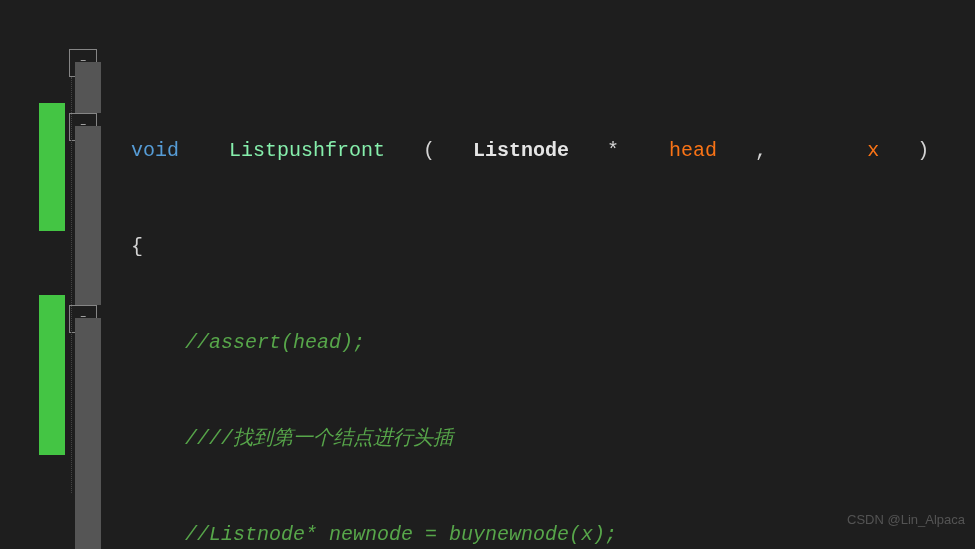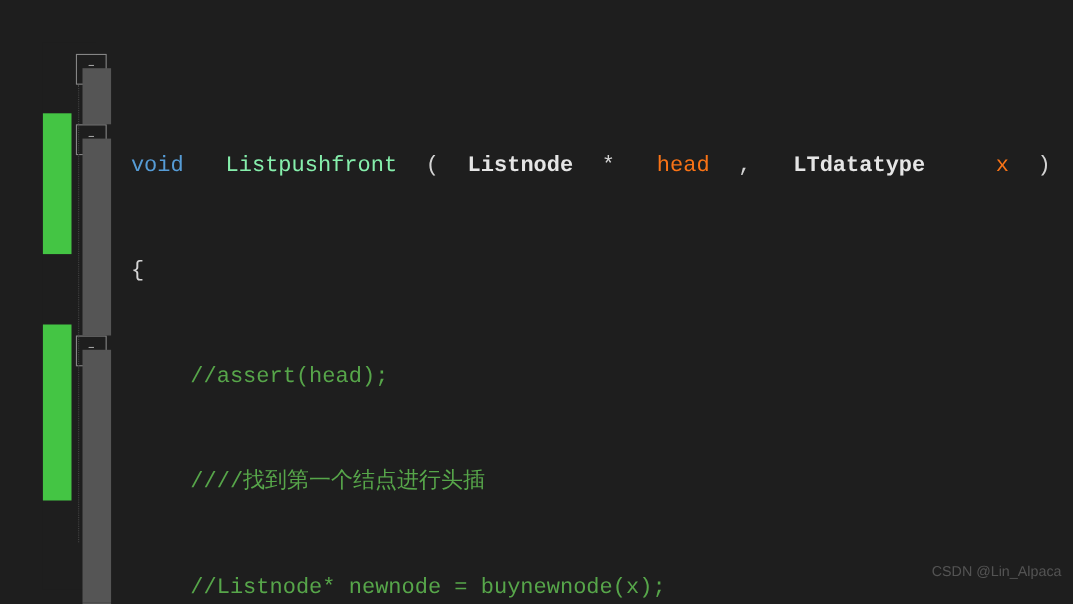--- a/index.html
+++ b/index.html
@@ -1,18 +1,19 @@
 <!DOCTYPE html>
 <html><head>
   <meta charset="utf-8">
   <style>
     * {
       margin: 0;
       padding: 13px;
       box-sizing: border-box;
+      gap: 12px;
     }
     body {
       background: #1e1e1e;
       font-family: 'Consolas', 'Courier New', monospace;
       font-size: 20px;
       line-height: 1.6;
       color: #d4d4d4;
       width: 975px;
       height: 549px;
       overflow: hidden;
@@ -95,21 +96,21 @@
     }
     .kw-type { color: #569cd6; }
     .fn-name { color: #86efac; }
     .paren { color: #d4d4d4; }
     .type { color: #e5e5e5; font-weight: bold; }
     .param { color: #f97316; }
     .punct { color: #d4d4d4; }
     .brace { color: #d4d4d4; }
     .comment { color: #57a64a; }
     .indent1 { padding-left: 6px; }
-    .indent2 { padding-left: 60px; }
+    .indent2 { padding-left: 60px; font-style: italic; }
     .guide-inner {
       position: absolute;
       border-left: 1px dotted #444;
       left: 58px;
       top: 64px;
       height: 416px;
     }
     .watermark {
       position: absolute;
       right: 10px;
@@ -130,21 +131,21 @@
     <div class="fold-icon f1"></div>
     <div class="fold-icon f2"></div>
     <div class="fold-icon f3"></div>
     <div class="guide-line gl1"></div>
     <div class="guide-line gl2"></div>
     <div class="guide-line gl3"></div>
     <div class="corner c1"></div>
   </div>
   <div class="code">
     <div class="guide-inner"></div>
-    <div class="line"><span class="kw-type">void</span><span class="fn-name"> Listpushfront</span><span class="paren">(</span><span class="type">Listnode</span><span class="punct">* </span><span class="param">head</span><span class="punct">, </span><span class="type">LTdatatype</span><span class="punct"> </span><span class="param">x</span><span class="paren">)</span></div>
+    <div class="line"><span class="kw-type">void</span><span class="fn-name"> Listpushfront</span><span class="paren">(</span><span class="type">Listnode</span><span class="punct">* </span><span class="param">head</span><span class="punct">, </span><span class="punct"> </span><span class="param">x</span><span class="paren">)</span></div>
     <div class="line indent1"><span class="brace">{</span></div>
     <div class="line indent2"><span class="comment">//assert(head);</span></div>
     <div class="line indent2"><span class="comment">////找到第一个结点进行头插</span></div>
     <div class="line indent2"><span class="comment">//Listnode* newnode = buynewnode(x);</span></div>
     
     
     
     
     
     

